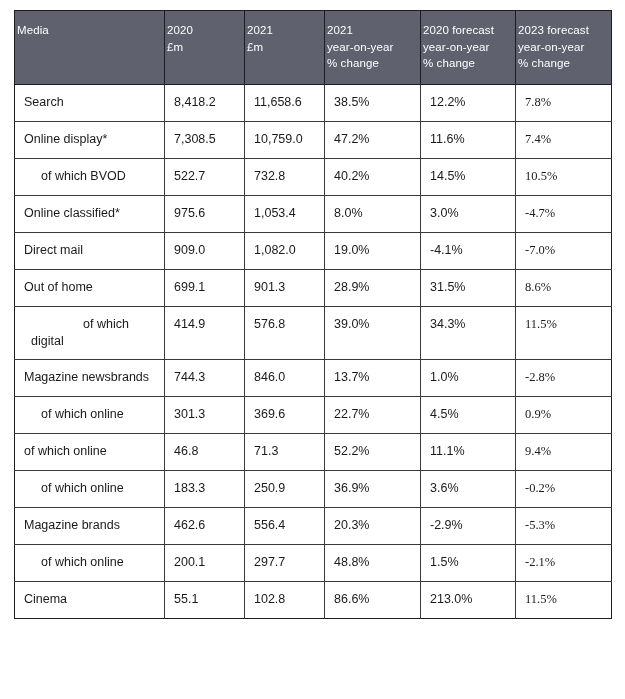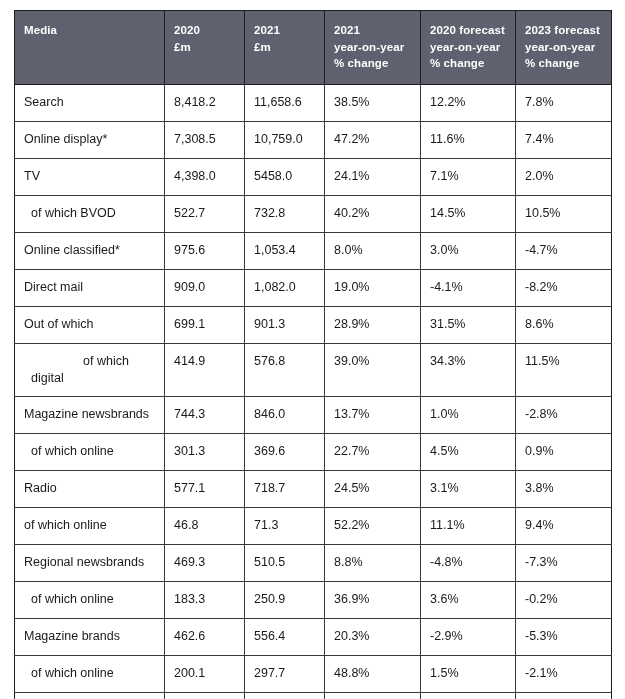--- a/index.html
+++ b/index.html
@@ -36,49 +36,49 @@
   table.adspend col.c-2020    { width: 80px; }
   table.adspend col.c-2021    { width: 80px; }
   table.adspend col.c-yoy21   { width: 96px; }
   table.adspend col.c-yoy22   { width: 95px; }
   table.adspend col.c-yoy23   { width: 96px; }
 
   thead th {
     background: #5f626e;
     color: #ffffff;
     font-size: 11.5px;
-    font-weight: bold;
+    font-weight: normal;
     text-align: left;
     vertical-align: top;
-    padding: 11px 9px 12px 9px;
+    padding: 11px 9px 12px 2px;
     line-height: 1.45;
     border-right: 1px solid #1d1d1d;
     border-bottom: 1px solid #1d1d1d;
     letter-spacing: 0.1px;
   }
   thead th:last-child { border-right: none; }
   .hdr-line { display: block; white-space: pre; }
 
   tbody td {
     font-size: 12.5px;
     color: #1a1a1a;
     text-align: left;
     vertical-align: top;
     padding: 9px 9px 9px 9px;
     line-height: 1.35;
     border-right: 1px solid #3a3a3a;
     border-bottom: 1px solid #3a3a3a;
     background: #ffffff;
     height: 18px;
   }
-  tbody td:last-child { border-right: none; }
+  tbody td:last-child { border-right: none; font-family: Liberation Serif, serif; }
   tbody tr:last-child td { border-bottom: none; }
 
   
-  td.indent-1 { padding-left: 16px; }
+  td.indent-1 { padding-left: 26px; }
   td.indent-deep {
     padding-left: 16px;
     text-indent: 52px;
   }
 </style>
 </head>
 <body>
 
 <div class="page">
   <div class="table-wrap">
@@ -132,28 +132,20 @@
           </tr>
           <tr>
             <td>Online display*</td>
             <td>7,308.5</td>
             <td>10,759.0</td>
             <td>47.2%</td>
             <td>11.6%</td>
             <td>7.4%</td>
           </tr>
           <tr>
-            <td>TV</td>
-            <td>4,398.0</td>
-            <td>5458.0</td>
-            <td>24.1%</td>
-            <td>7.1%</td>
-            <td>2.0%</td>
-          </tr>
-          <tr>
             <td class="indent-1">of which BVOD</td>
             <td>522.7</td>
             <td>732.8</td>
             <td>40.2%</td>
             <td>14.5%</td>
             <td>10.5%</td>
           </tr>
           <tr>
             <td>Online classified*</td>
             <td>975.6</td>
@@ -161,24 +153,24 @@
             <td>8.0%</td>
             <td>3.0%</td>
             <td>-4.7%</td>
           </tr>
           <tr>
             <td>Direct mail</td>
             <td>909.0</td>
             <td>1,082.0</td>
             <td>19.0%</td>
             <td>-4.1%</td>
-            <td>-8.2%</td>
-          </tr>
-          <tr>
-            <td>Out of which</td>
+            <td>-7.0%</td>
+          </tr>
+          <tr>
+            <td>Out of home</td>
             <td>699.1</td>
             <td>901.3</td>
             <td>28.9%</td>
             <td>31.5%</td>
             <td>8.6%</td>
           </tr>
           <tr>
             <td class="indent-deep">of which digital</td>
             <td>414.9</td>
             <td>576.8</td>
@@ -196,44 +188,28 @@
           </tr>
           <tr>
             <td class="indent-1">of which online</td>
             <td>301.3</td>
             <td>369.6</td>
             <td>22.7%</td>
             <td>4.5%</td>
             <td>0.9%</td>
           </tr>
           <tr>
-            <td>Radio</td>
-            <td>577.1</td>
-            <td>718.7</td>
-            <td>24.5%</td>
-            <td>3.1%</td>
-            <td>3.8%</td>
-          </tr>
-          <tr>
             <td>of which online</td>
             <td>46.8</td>
             <td>71.3</td>
             <td>52.2%</td>
             <td>11.1%</td>
             <td>9.4%</td>
           </tr>
           <tr>
-            <td>Regional newsbrands</td>
-            <td>469.3</td>
-            <td>510.5</td>
-            <td>8.8%</td>
-            <td>-4.8%</td>
-            <td>-7.3%</td>
-          </tr>
-          <tr>
             <td class="indent-1">of which online</td>
             <td>183.3</td>
             <td>250.9</td>
             <td>36.9%</td>
             <td>3.6%</td>
             <td>-0.2%</td>
           </tr>
           <tr>
             <td>Magazine brands</td>
             <td>462.6</td>

